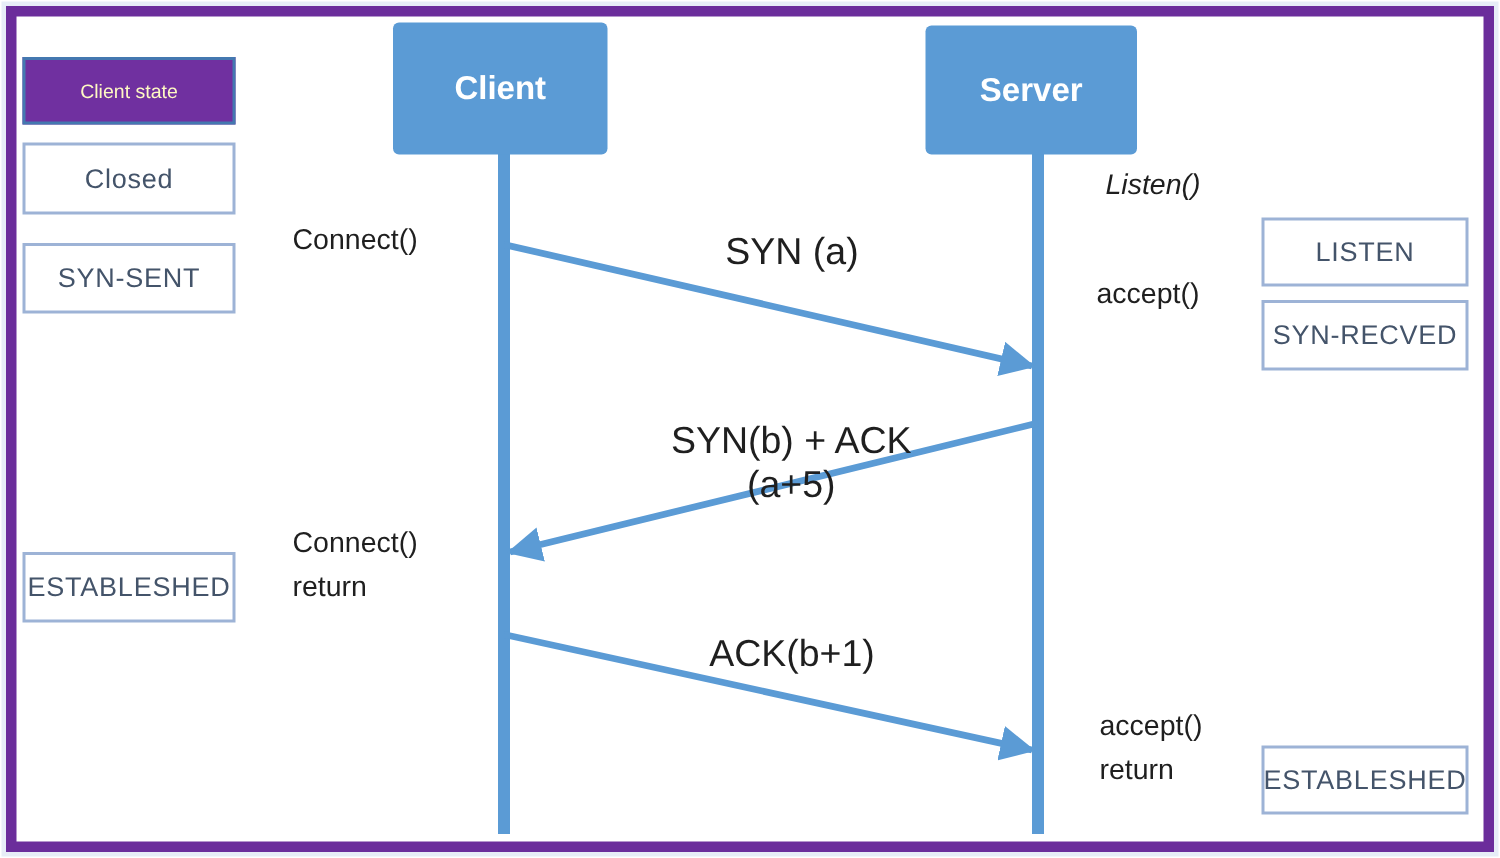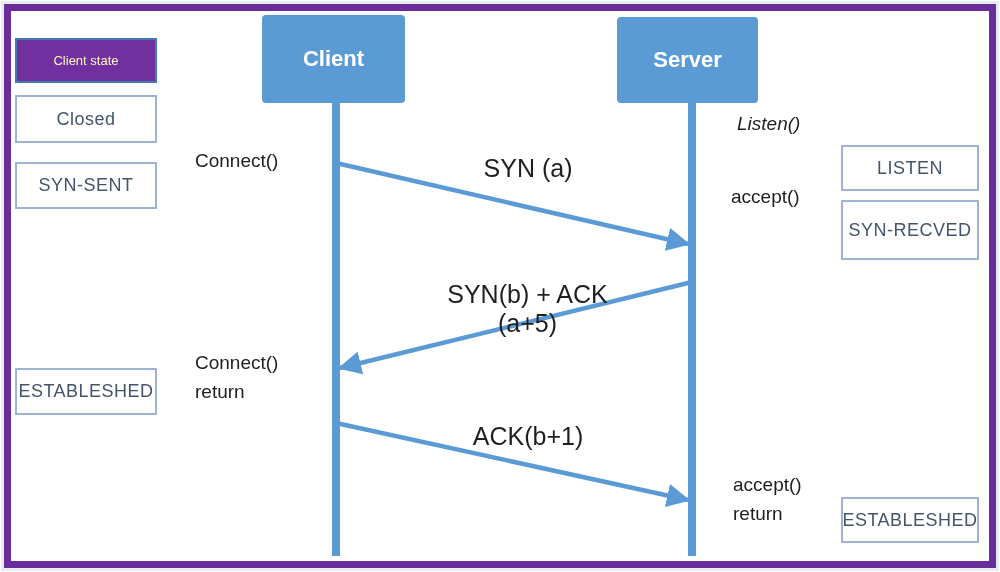--- a/index.html
+++ b/index.html
@@ -40,21 +40,21 @@
        text-align:center;}
 
   
   .client-state-box{left:15px;top:38px;width:142px;height:45px;}
   .closed-box{left:15px;top:95px;width:142px;height:48px;}
   .syn-sent-box{left:15px;top:162px;width:142px;height:47px;}
   .estab-left-box{left:15px;top:368px;width:142px;height:47px;}
   
   .server-state-box{left:841px;top:37px;width:138px;height:47px;}
   .listen-box{left:841px;top:97px;width:138px;height:46px;margin-top:48px;}
-  .syn-recved-box{left:841px;top:200px;width:138px;height:60px;}
+  .syn-recved-box{left:841px;top:200px;width:138px;height:47px;}
   .estab-right-box{left:841px;top:497px;width:138px;height:46px;}
   
   .client-actor{left:262px;top:15px;width:143px;height:88px;}
   .server-actor{left:617px;top:17px;width:141px;height:86px;}
   
   .connect-label{left:195px;top:147px;}
   .listen-label{left:737px;top:110px;font-style:italic;}
   .accept-label{left:731px;top:183px;}
   .connect-return-label{left:195px;top:349px;}
   .accept-return-label{left:733px;top:471px;}

